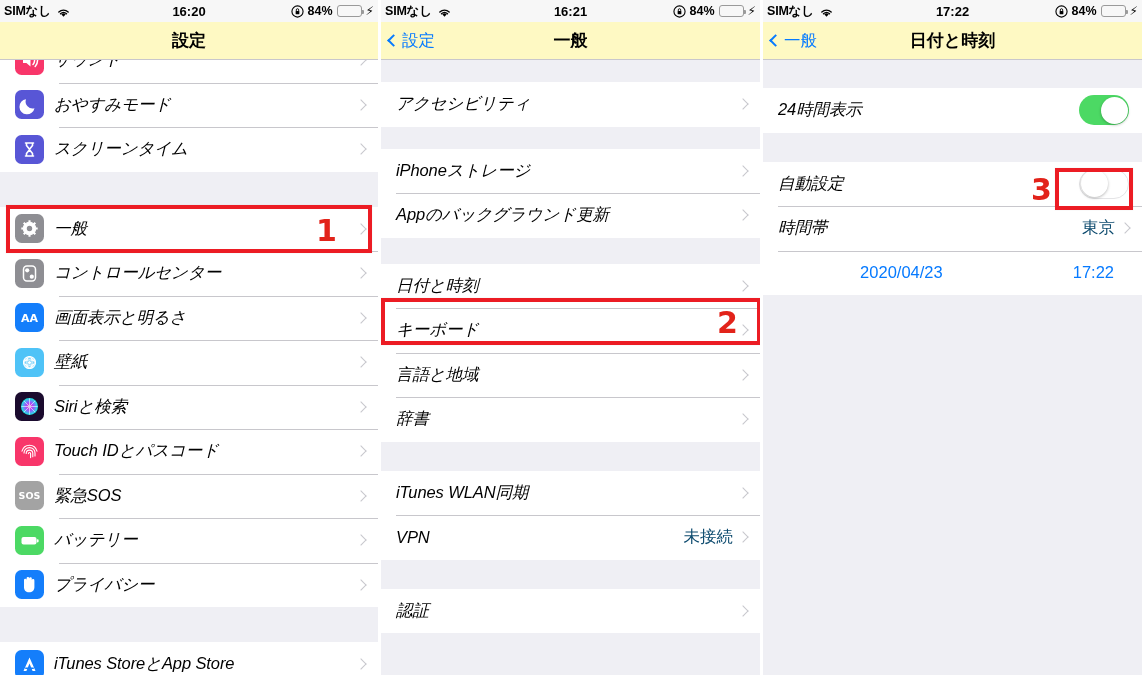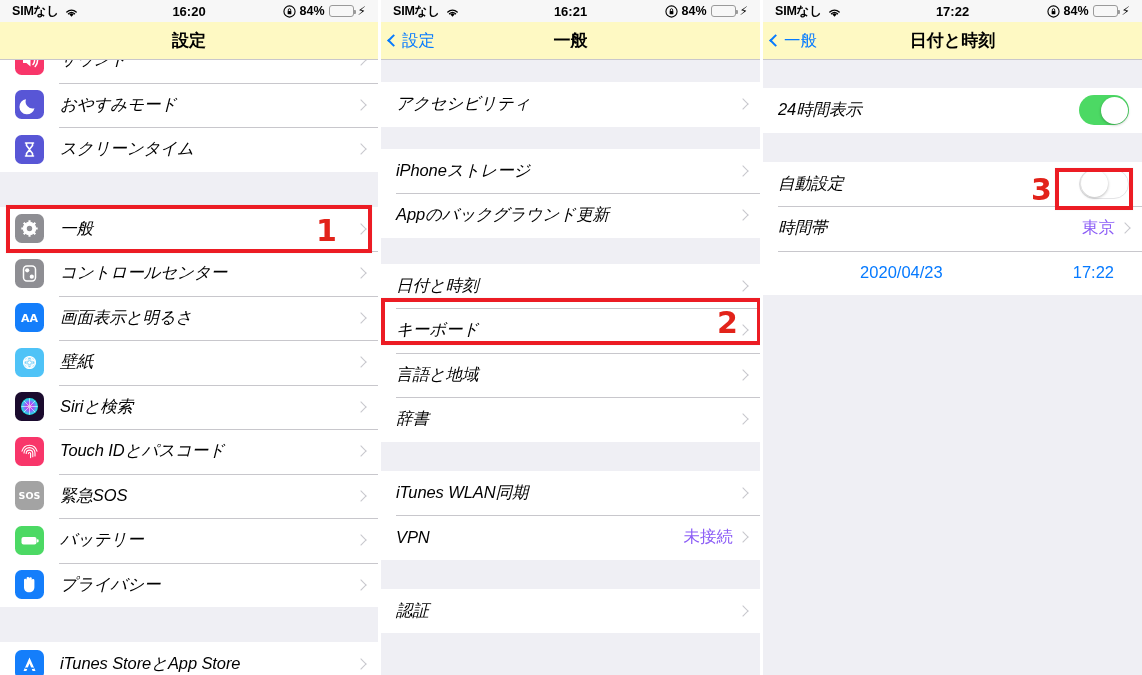--- a/index.html
+++ b/index.html
@@ -28,21 +28,21 @@
   .gap { flex: 0 0 3px; background: #ffffff; height: 675px; }
   .phone.p2 { width: 379px; }
   .phone.p3 { width: 379px; }
 
   
   .statusbar {
     height: 22px;
     background: #f7f7f7;
     display: flex;
     align-items: center;
-    padding: 0 12px;
+    padding: 0 4px;
     font-size: 12.5px;
     font-weight: bold;
     color: #000;
     position: relative;
   }
   .sb-left { display: flex; align-items: center; gap: 5px; }
   .sb-carrier { font-size: 12.5px; font-weight: bold; letter-spacing: -0.2px;}
   .wifi-icon { display:inline-block; width: 15px; height: 11px; position: relative; top:1px;}
   .sb-center {
     position: absolute;
@@ -146,36 +146,36 @@
     position: absolute;
     left: 59px; right: 0; top: 0;
     height: 0.5px;
     background: #c8c7cc;
   }
   .row.noicon + .row.noicon::before { left: 15px; }
 
   .row-icon {
     width: 29px; height: 29px;
     border-radius: 6.5px;
-    margin-right: 16px;
+    margin-right: 10px;
     flex: 0 0 29px;
     display: flex; align-items: center; justify-content: center;
     overflow: hidden;
   }
   .row-label {
     font-size: 16.5px;
     color: #000;
     letter-spacing: -0.1px;
     white-space: nowrap;
     font-style: italic;
   }
   .row-value {
     margin-left: auto;
     font-size: 16.5px;
-    color: #8b5cf6;
+    color: #0c4a6e;
     padding-right: 6px;
   }
   .chev {
     margin-left: auto;
     display: inline-block;
     width: 8px; height: 8px;
     border-top: 1.8px solid #c7c7cc;
     border-right: 1.8px solid #c7c7cc;
     transform: rotate(45deg);
     flex: 0 0 auto;

